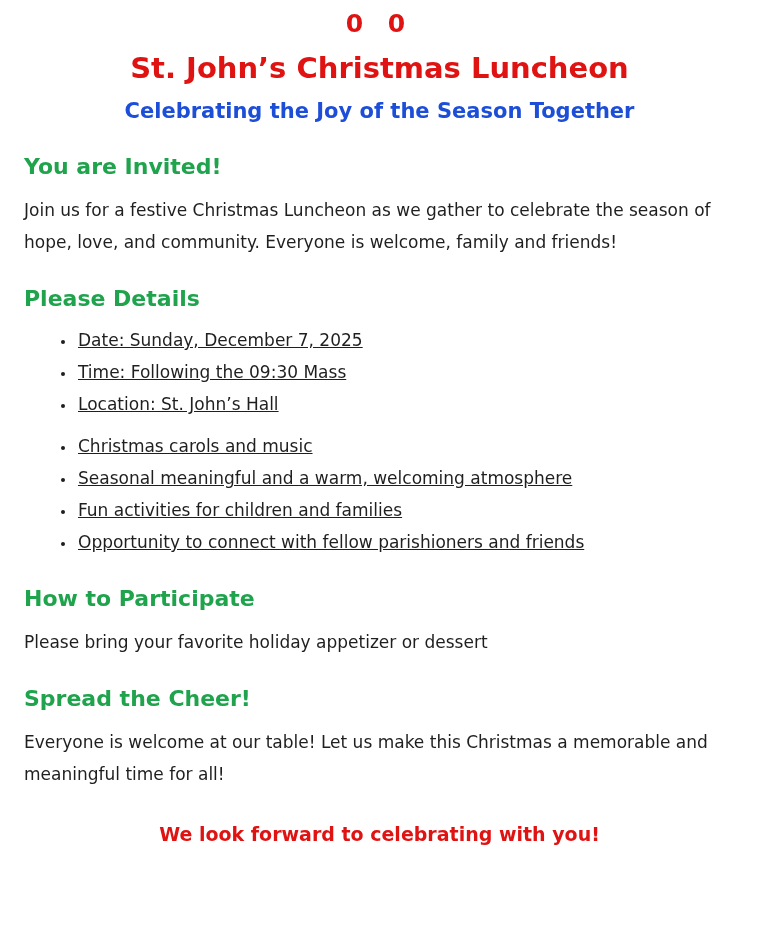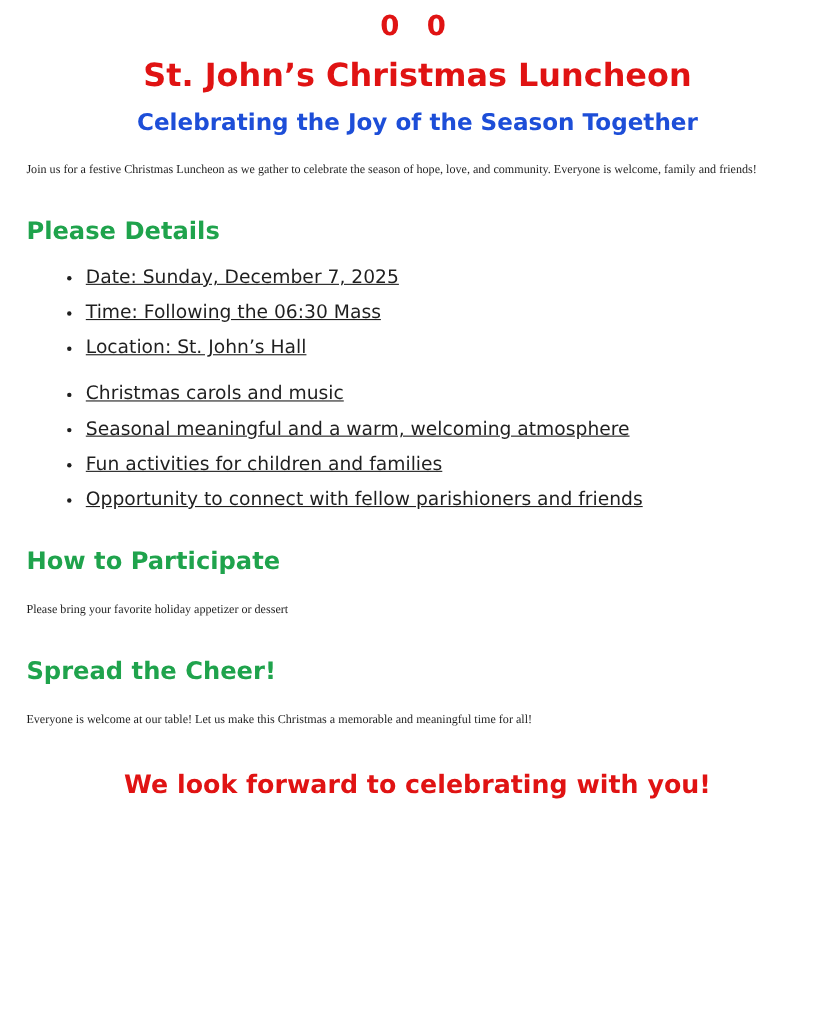--- a/index.html
+++ b/index.html
@@ -43,64 +43,64 @@
     margin: 8px 0 0 0;
   }
   .section-heading {
     color: #1fa34c;
     font-weight: 700;
     font-size: 22px;
     line-height: 30px;
     margin: 26px 0 0 0;
   }
   .body-para {
-    font-size: 11px;
+    font-size: 17px;
     line-height: 32px;
     margin: 12px 0 0 0;
     max-width: 711px;
-    font-family: Liberation Serif, serif;
   }
   .bullet-list {
     margin: 10px 0 0 0;
     padding: 0 0 0 52px;
   }
   .bullet-list li {
     font-size: 17px;
     line-height: 32px;
     padding-left: 2px;
     text-decoration: underline;
   }
   .bullet-list li::marker {
     font-size: 14px;
   }
   .closing-line {
     color: #e01313;
     font-weight: 700;
-    font-size: 23px;
+    font-size: 19px;
     line-height: 32px;
     margin: 28px 0 0 0;
   }
 </style>
 </head>
 <body>
 
 <div class="page">
 
   <div class="emoji-line center">0 0</div>
 
   <h1 class="doc-title center">St. John’s Christmas Luncheon</h1>
 
   <h2 class="doc-subtitle center">Celebrating the Joy of the Season Together</h2>
 
+  <h3 class="section-heading">You are Invited!</h3>
   <p class="body-para">Join us for a festive Christmas Luncheon as we gather to celebrate the season of hope, love, and community. Everyone is welcome, family and friends!</p>
 
   <h3 class="section-heading">Please Details</h3>
   <ul class="bullet-list">
     <li>Date: Sunday, December 7, 2025</li>
-    <li>Time: Following the 06:30 Mass</li>
+    <li>Time: Following the 09:30 Mass</li>
     <li>Location: St. John’s Hall</li>
   </ul>
 
   <ul class="bullet-list">
     <li>Christmas carols and music</li>
     <li>Seasonal meaningful and a warm, welcoming atmosphere</li>
     <li>Fun activities for children and families</li>
     <li>Opportunity to connect with fellow parishioners and friends</li>
   </ul>
 

